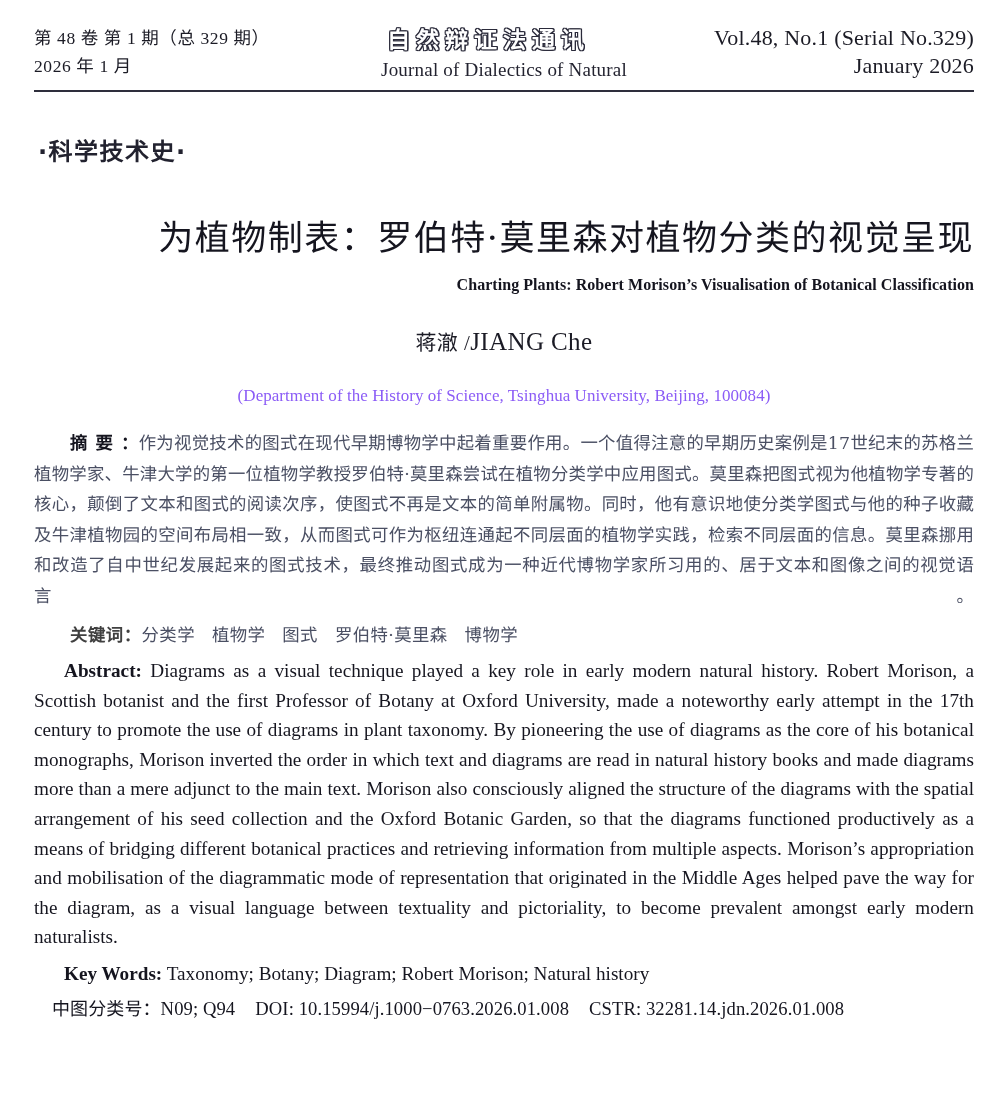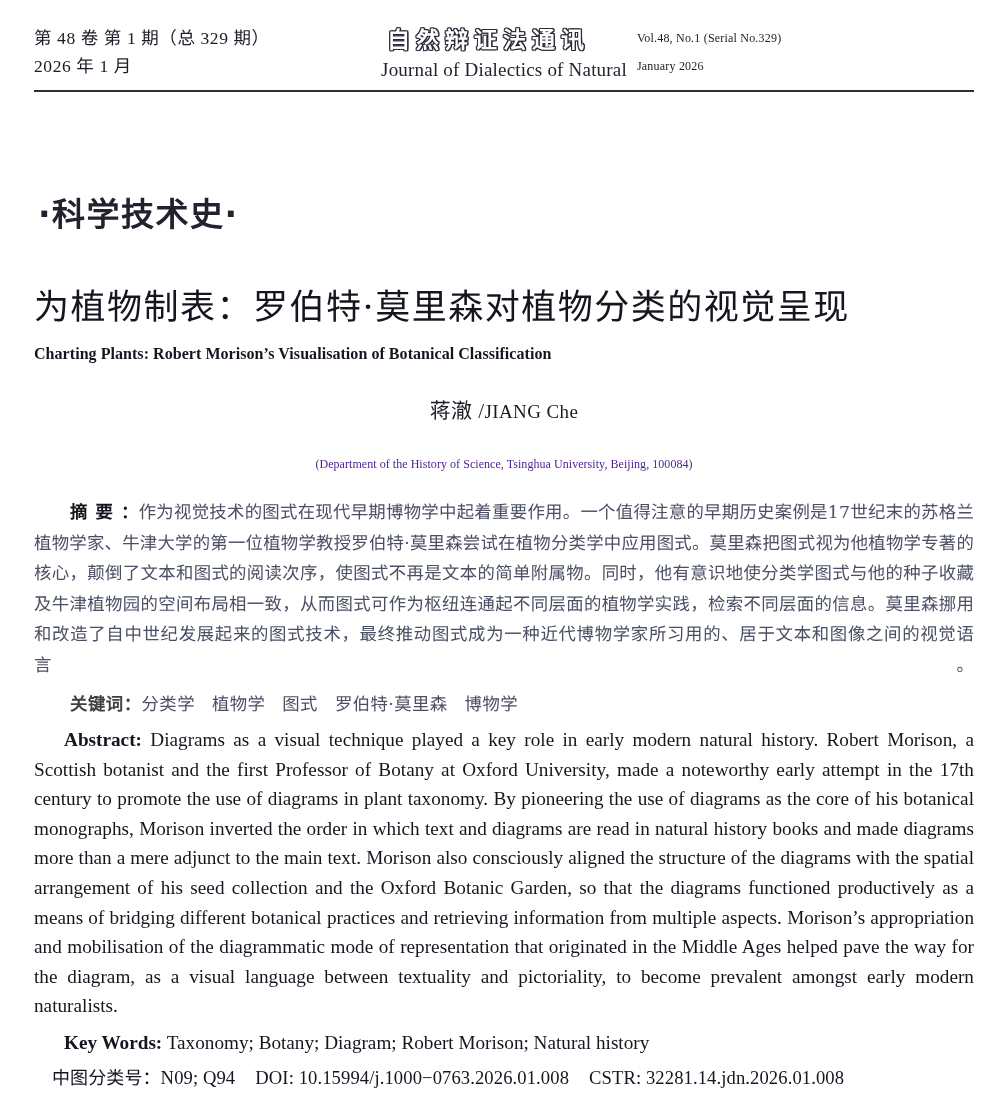--- a/index.html
+++ b/index.html
@@ -69,53 +69,53 @@
   .journal-en {
     display: block;
     font-size: 19px;
     line-height: 26px;
     letter-spacing: 0.2px;
     color: #232330;
     margin-top: 2px;
   }
 
   .mast-right {
-    text-align: left;
-    font-size: 12px;
+    text-align: right;
+    font-size: 22px;
     line-height: 28px;
     letter-spacing: 0.2px;
     white-space: nowrap;
   }
   .mast-right .vol-line,
   .mast-right .month-line { display: block; }
 
   .mast-rule {
     position: absolute;
     left: 0;
     right: 0;
     top: 90px;
     height: 0;
     border-top: 2.2px solid #2e2e3c;
   }
 
   
   .section-kicker {
-    margin-top: 100px;
+    margin-top: 44px;
     font-family: "DejaVu Sans", "Liberation Sans", sans-serif;
-    font-size: 33px;
+    font-size: 24px;
     font-weight: 700;
     letter-spacing: 1.5px;
     color: #22222f;
     padding-left: 4px;
   }
 
   
   .title-block {
     margin-top: 48px;
-    text-align: left;
+    text-align: right;
   }
   .title-cn {
     font-family: "DejaVu Serif", "Liberation Serif", serif;
     font-size: 35px;
     font-weight: 400;
     letter-spacing: 1.5px;
     line-height: 46px;
     color: #15151f;
   }
   .title-en {
@@ -131,38 +131,38 @@
     margin-top: 30px;
     text-align: center;
     font-size: 21px;
     line-height: 28px;
     letter-spacing: 0.4px;
   }
   .author-cn {
     font-family: "DejaVu Serif", "Liberation Serif", serif;
     font-weight: 400;
   }
-  .author-en { font-size: 19px; }
+  .author-en { font-size: 25px; }
 
   .affil-block {
     margin-top: 26px;
     text-align: center;
     line-height: 25px;
   }
   .affil-cn {
     display: block;
     font-size: 16.5px;
     letter-spacing: 0.6px;
     color: #1b1b25;
   }
   .affil-en {
     display: block;
-    font-size: 12px;
+    font-size: 17px;
     letter-spacing: 0.05px;
-    color: #4c1d95;
+    color: #8b5cf6;
     margin-top: 1px;
   }
 
   
   .abstract-cn {
     margin-top: 20px;
     font-family: "DejaVu Serif", "Liberation Serif", serif;
     font-size: 17.4px;
     line-height: 30.5px;
     text-align: justify;

